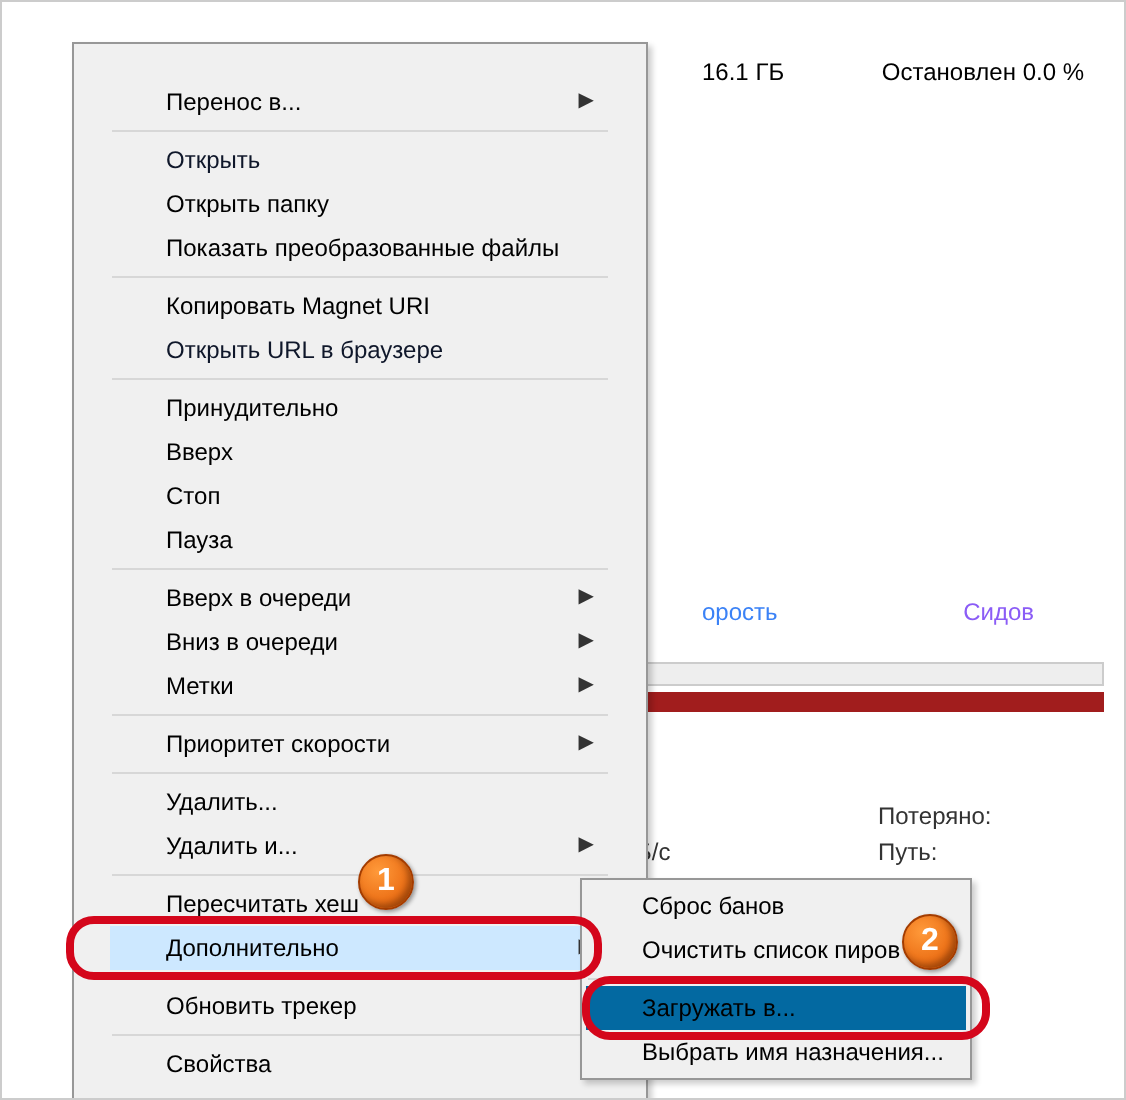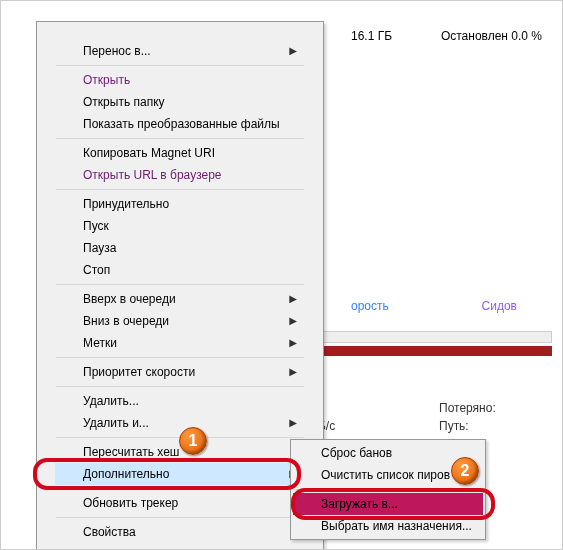--- a/index.html
+++ b/index.html
@@ -8,27 +8,27 @@
 .bg-size{position:absolute;left:350px;top:28px}
 .bg-status{position:absolute;right:20px;top:28px}
 .bg-speed{position:absolute;left:350px;top:298px;color:#3b82f6}
 .bg-sid{position:absolute;right:45px;top:298px;color:#8b5cf6}
 .bg-bar1{position:absolute;left:290px;right:10px;top:330px;height:10px;background:#eee;border:1px solid #ccc}
 .bg-bar2{position:absolute;left:290px;right:10px;top:345px;height:10px;background:#a11d1d}
 .bg-stats{position:absolute;left:290px;right:10px;top:400px;color:#333}
 .bg-stats div{position:absolute}
 .menu{position:absolute;top:20px;left:35px;width:250px;background:#f0f0f0;border:1px solid #979797;box-shadow:2px 2px 3px rgba(0,0,0,.2);padding:18px}
 .mi{height:22px;line-height:22px;padding:0 20px 0 28px;position:relative;white-space:nowrap;cursor:default}
-.mi.disabled{color:#701a75}
+.mi.disabled{color:#0f172a}
 .mi.hover{background:#cde8ff}
 .sep{height:1px;background:#d7d7d7;margin:3px 1px}
 .arrow{position:absolute;right:8px;top:0;line-height:22px;font-size:10px;color:#333}
 .submenu{position:absolute;left:289px;top:438px;width:190px;background:#f0f0f0;border:1px solid #979797;box-shadow:2px 2px 3px rgba(0,0,0,.2);padding:2px}
 .submenu .mi{padding-left:28px}
-.submenu .mi.hover{background:#be185d}
+.submenu .mi.hover{background:#0369a1}
 .hl{position:absolute;border:4px solid #d4061b;border-radius:14px;pointer-events:none}
 .hl1{left:32px;top:457px;width:260px;height:24px}
 .hl2{left:290px;top:487px;width:196px;height:24px}
 .badge{position:absolute;width:26px;height:26px;border-radius:50%;background:radial-gradient(circle at 35% 30%,#ff9a3a,#e05500);border:1px solid #a33c00;color:#fff;font-weight:bold;font-size:16px;display:flex;align-items:center;justify-content:center;box-shadow:inset -2px -2px 3px rgba(0,0,0,.3),1px 1px 2px rgba(0,0,0,.4)}
 .badge1{left:178px;top:426px}
 .badge2{left:450px;top:456px}
 .cut{white-space:nowrap;overflow:hidden}
 </style>
 </head>
 <body>
@@ -52,23 +52,23 @@
 <div class="mi"><span>Перенос в...</span><span class="arrow">▶</span></div>
 <div class="sep"></div>
 <div class="mi disabled"><span>Открыть</span></div>
 <div class="mi"><span>Открыть папку</span></div>
 <div class="mi"><span>Показать преобразованные файлы</span></div>
 <div class="sep"></div>
 <div class="mi"><span>Копировать Magnet URI</span></div>
 <div class="mi disabled"><span>Открыть URL в браузере</span></div>
 <div class="sep"></div>
 <div class="mi"><span>Принудительно</span></div>
-<div class="mi"><span>Пуск</span></div>
+<div class="mi"><span>Вверх</span></div>
+<div class="mi"><span>Стоп</span></div>
 <div class="mi"><span>Пауза</span></div>
-<div class="mi"><span>Стоп</span></div>
 <div class="sep"></div>
 <div class="mi"><span>Вверх в очереди</span><span class="arrow">▶</span></div>
 <div class="mi"><span>Вниз в очереди</span><span class="arrow">▶</span></div>
 <div class="mi"><span>Метки</span><span class="arrow">▶</span></div>
 <div class="sep"></div>
 <div class="mi"><span>Приоритет скорости</span><span class="arrow">▶</span></div>
 <div class="sep"></div>
 <div class="mi"><span>Удалить...</span></div>
 <div class="mi"><span>Удалить и...</span><span class="arrow">▶</span></div>
 <div class="sep"></div>

